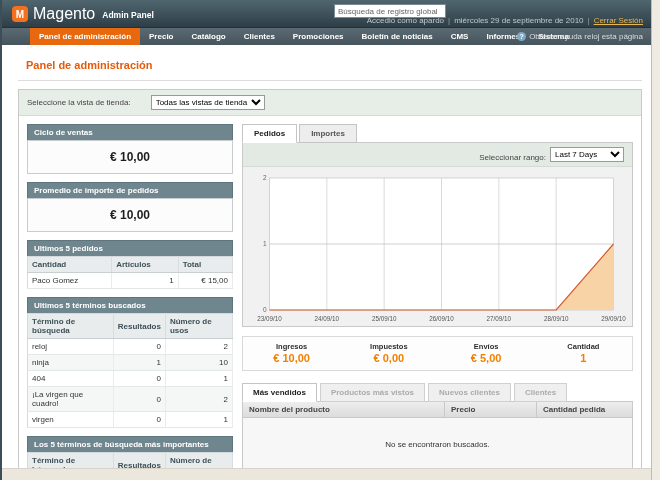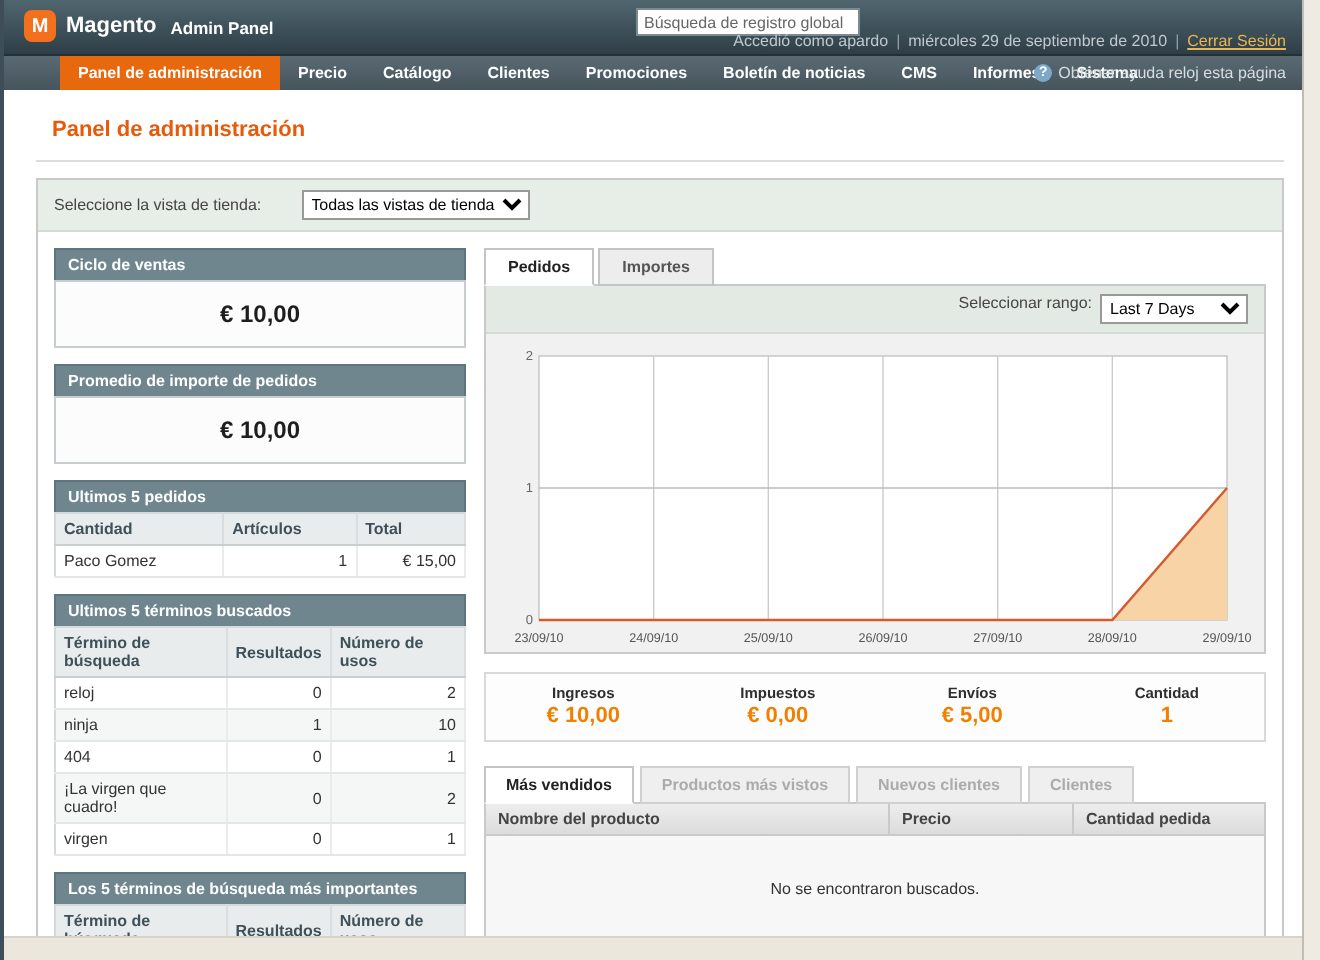--- a/index.html
+++ b/index.html
@@ -6,23 +6,23 @@
   html,body { width:660px; height:480px; }
   body { font-family:"Liberation Sans", sans-serif; background:#EFEBE3; position:relative; overflow:hidden; }
   .window { position:absolute; left:0; top:0; width:652px; height:480px;
             border-left:2px solid #3E4E58; border-right:1px solid #C2BDB4; background:#fff; }
 
   
   .header { position:relative; height:28px; background:linear-gradient(#50666f,#2e3e46); border-bottom:1px solid #233037; }
   .logo { position:absolute; left:10px; top:5px; display:flex; align-items:center; gap:5px; }
   .logo-icon { width:16px; height:16px; background:#F3701E; border-radius:4px; color:#fff; font-weight:bold;
                font-size:10px; display:flex; align-items:center; justify-content:center; }
-  .logo-text { color:#fff; font-size:11px; font-weight:bold; }
+  .logo-text { color:#fff; font-size:16px; font-weight:normal; }
   .logo-sub { color:#fff; font-size:8.5px; font-weight:bold; margin-left:2px; margin-top:2px; }
-  .global-search { position:absolute; left:316px; top:4px; width:112px; height:14px; font-size:8px;
+  .global-search { position:absolute; left:332px; top:4px; width:112px; height:14px; font-size:8px;
                    border:1px solid #7c8a91; padding:1px 3px; color:#666; font-family:"Liberation Sans",sans-serif; }
   .header-right { position:absolute; right:8px; top:0; height:40px; display:flex; align-items:center;
                   font-size:8px; color:#BFC9CE; gap:4px; white-space:nowrap; }
   .header-right .sep { color:#8fa0a8; }
   .logout-link { color:#E8B753; text-decoration:underline; cursor:pointer; }
 
   
   .nav { position:relative; height:17px; background:linear-gradient(#5a6a73,#46545c); display:flex; padding-left:28px; }
   .nav-item { color:#fff; font-size:8px; font-weight:bold; padding:0 9px; display:flex; align-items:center; cursor:pointer; }
   .nav-item.active { background:#E8680D; }
@@ -54,21 +54,21 @@
   .mini tr.alt td { background:#F5F6F6; }
   .num { text-align:right; }
 
   
   .tabs { display:flex; gap:2px; position:relative; z-index:2; }
   .tab { font-size:8px; padding:4px 11px; border:1px solid #C4C4C4; background:#EDEDED; color:#555;
          font-weight:bold; cursor:pointer; }
   .tab.active { background:#fff; color:#222; border-bottom-color:#fff; }
   .panel-body { border:1px solid #C9C9C9; margin-top:-1px; background:#F1F1F1; }
   .range-bar { background:#E3EAE3; border-bottom:1px solid #D4DBD4; padding:4px 8px; display:flex;
-               justify-content:flex-end; align-items:flex-start; gap:4px; font-size:8px; color:#444; }
+               justify-content:flex-end; align-items:flex-end; gap:4px; font-size:8px; color:#444; }
   .chart-wrap { padding:5px 6px 2px 6px; }
   .chart-wrap svg { display:block; width:100%; }
 
   .stats { display:flex; border:1px solid #D9D9D9; background:#FDFDFD; margin-top:9px; padding:5px 0 6px 0; }
   .stat { flex:1; text-align:center; }
   .stat-label { font-size:7.5px; font-weight:bold; color:#2e2e2e; }
   .stat-value { font-size:11px; font-weight:bold; color:#F18000; margin-top:1px; }
 
   .btabs { display:flex; gap:3px; margin-top:12px; position:relative; z-index:2; }
   .btab { font-size:8px; padding:4px 10px; border:1px solid #D0D0D0; background:#EFEFEF; color:#ABABAB;

